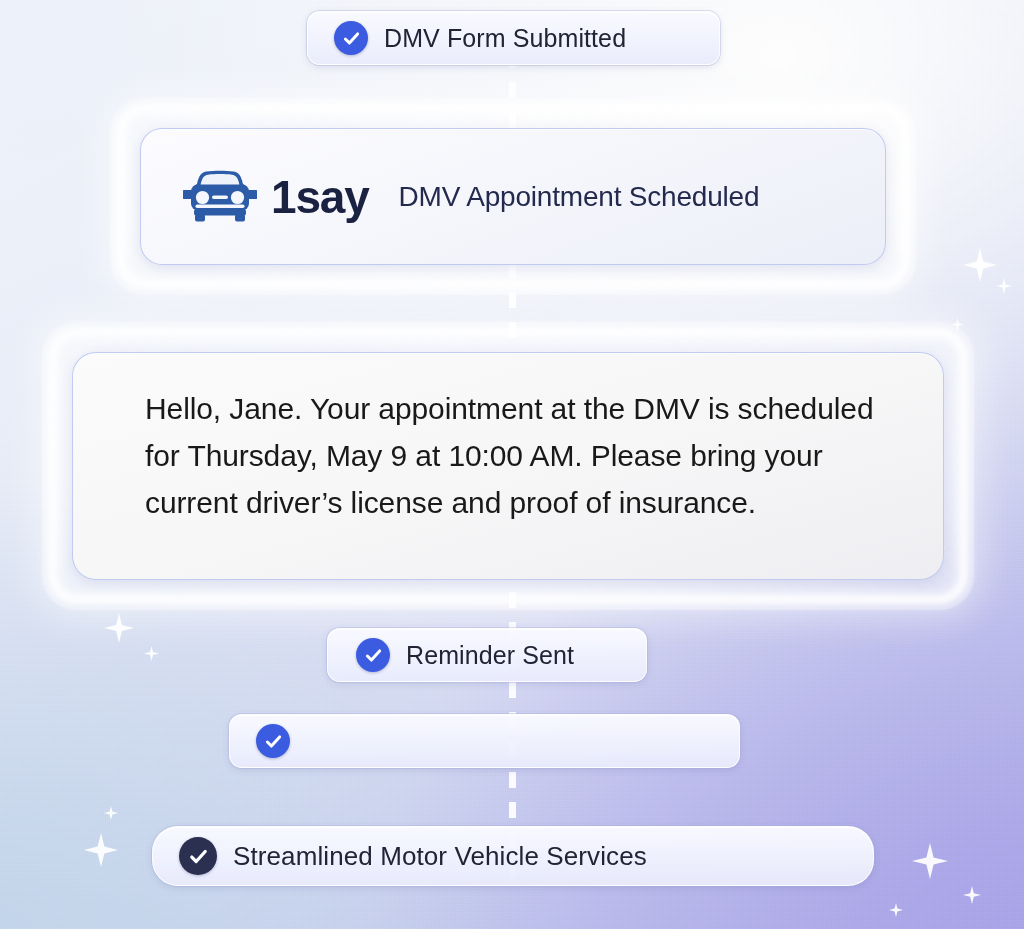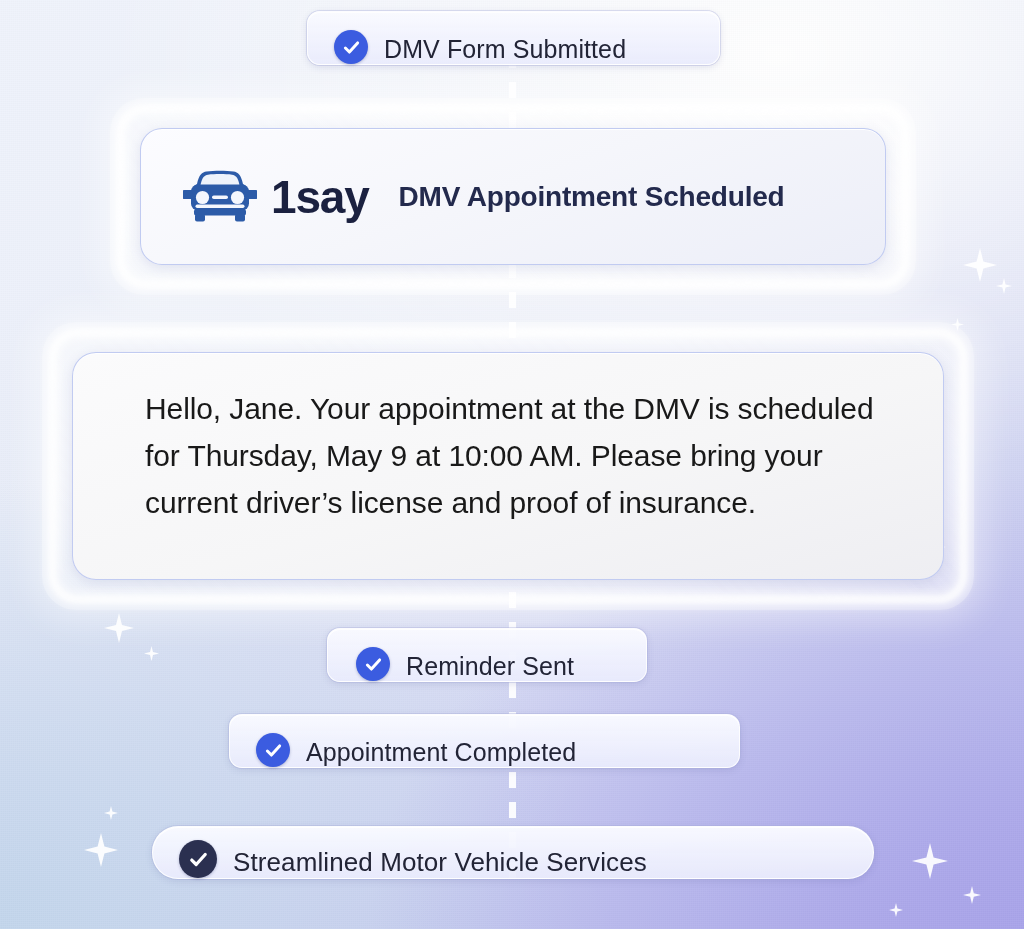--- a/index.html
+++ b/index.html
@@ -70,21 +70,21 @@
     background: #ffffff;
     clip-path: polygon(50% 0%, 60% 40%, 100% 50%, 60% 60%, 50% 100%, 40% 60%, 0% 50%, 40% 40%);
     opacity: .92;
     filter: blur(.2px);
   }
 
   
   .chip {
     position: absolute;
     display: flex;
-    align-items: flex-end;
+    align-items: center;
     gap: 16px;
     padding: 0 26px;
     height: 54px;
     border-radius: 13px;
     z-index: 5;
     background: linear-gradient(180deg, rgba(249,250,255,.97) 0%, rgba(233,235,252,.95) 100%);
     border: 1px solid rgba(255,255,255,.85);
     box-shadow:
       0 1px 0 rgba(255,255,255,.9) inset,
       0 2px 7px rgba(80,90,150,.16),
@@ -106,21 +106,21 @@
     display: flex;
     align-items: center;
     justify-content: center;
     box-shadow: 0 1px 3px rgba(40,50,110,.3);
   }
   .chip-check svg { width: 21px; height: 21px; display: block; }
 
   #chip-form      { top: 11px;  left: 307px; width: 413px; }
   #chip-reminder  { top: 628px; left: 327px; width: 320px; padding-left: 28px; }
   #chip-completed { top: 714px; left: 229px; width: 511px; }
-  #chip-outcome   { top: 826px; left: 152px; width: 722px; height: 53px; border-radius: 26px; }
+  #chip-outcome   { top: 826px; left: 152px; width: 722px; height: 60px; border-radius: 26px; }
   #chip-outcome .chip-label { font-size: 26px; }
   #chip-outcome .chip-check { width: 38px; height: 38px; }
   #chip-outcome .chip-check svg { width: 23px; height: 23px; }
 
   
   .panel {
     position: absolute;
     z-index: 4;
     border-radius: 34px;
     padding: 30px;
@@ -179,21 +179,21 @@
   }
   .brand-name {
     font-size: 46px;
     font-weight: 700;
     color: #1b2140;
     letter-spacing: -1.2px;
     line-height: 1;
   }
   .header-title {
     font-size: 28px;
-    font-weight: 700;
+    font-weight: 400;
     color: #232a4d;
     letter-spacing: -.2px;
     margin-left: 12px;
   }
 
   
   #panel-message { top: 322px; left: 42px; width: 932px; height: 288px; }
   #panel-message .panel-inner {
     height: 100%;
     border-radius: 24px;
@@ -300,21 +300,20 @@
     </span>
     <span class="chip-label">Reminder Sent</span>
   </div>
 
   <div class="chip" id="chip-completed">
     <span class="chip-check" style="background:#3b5ce0">
       <svg viewBox="0 0 24 24" aria-hidden="true">
           <path d="M5 12.6 L9.6 17.2 L19 6.8" fill="none" stroke="#ffffff" stroke-width="3.4" stroke-linecap="round" stroke-linejoin="round"></path>
         </svg>
     </span>
-    <span class="chip-label">Appointment Completed</span>
   </div>
 
   <div class="chip" id="chip-outcome">
     <span class="chip-check" style="background:#2b3050">
       <svg viewBox="0 0 24 24" aria-hidden="true">
           <path d="M5 12.6 L9.6 17.2 L19 6.8" fill="none" stroke="#ffffff" stroke-width="3.4" stroke-linecap="round" stroke-linejoin="round"></path>
         </svg>
     </span>
     <span class="chip-label">Streamlined Motor Vehicle Services</span>
   </div>

